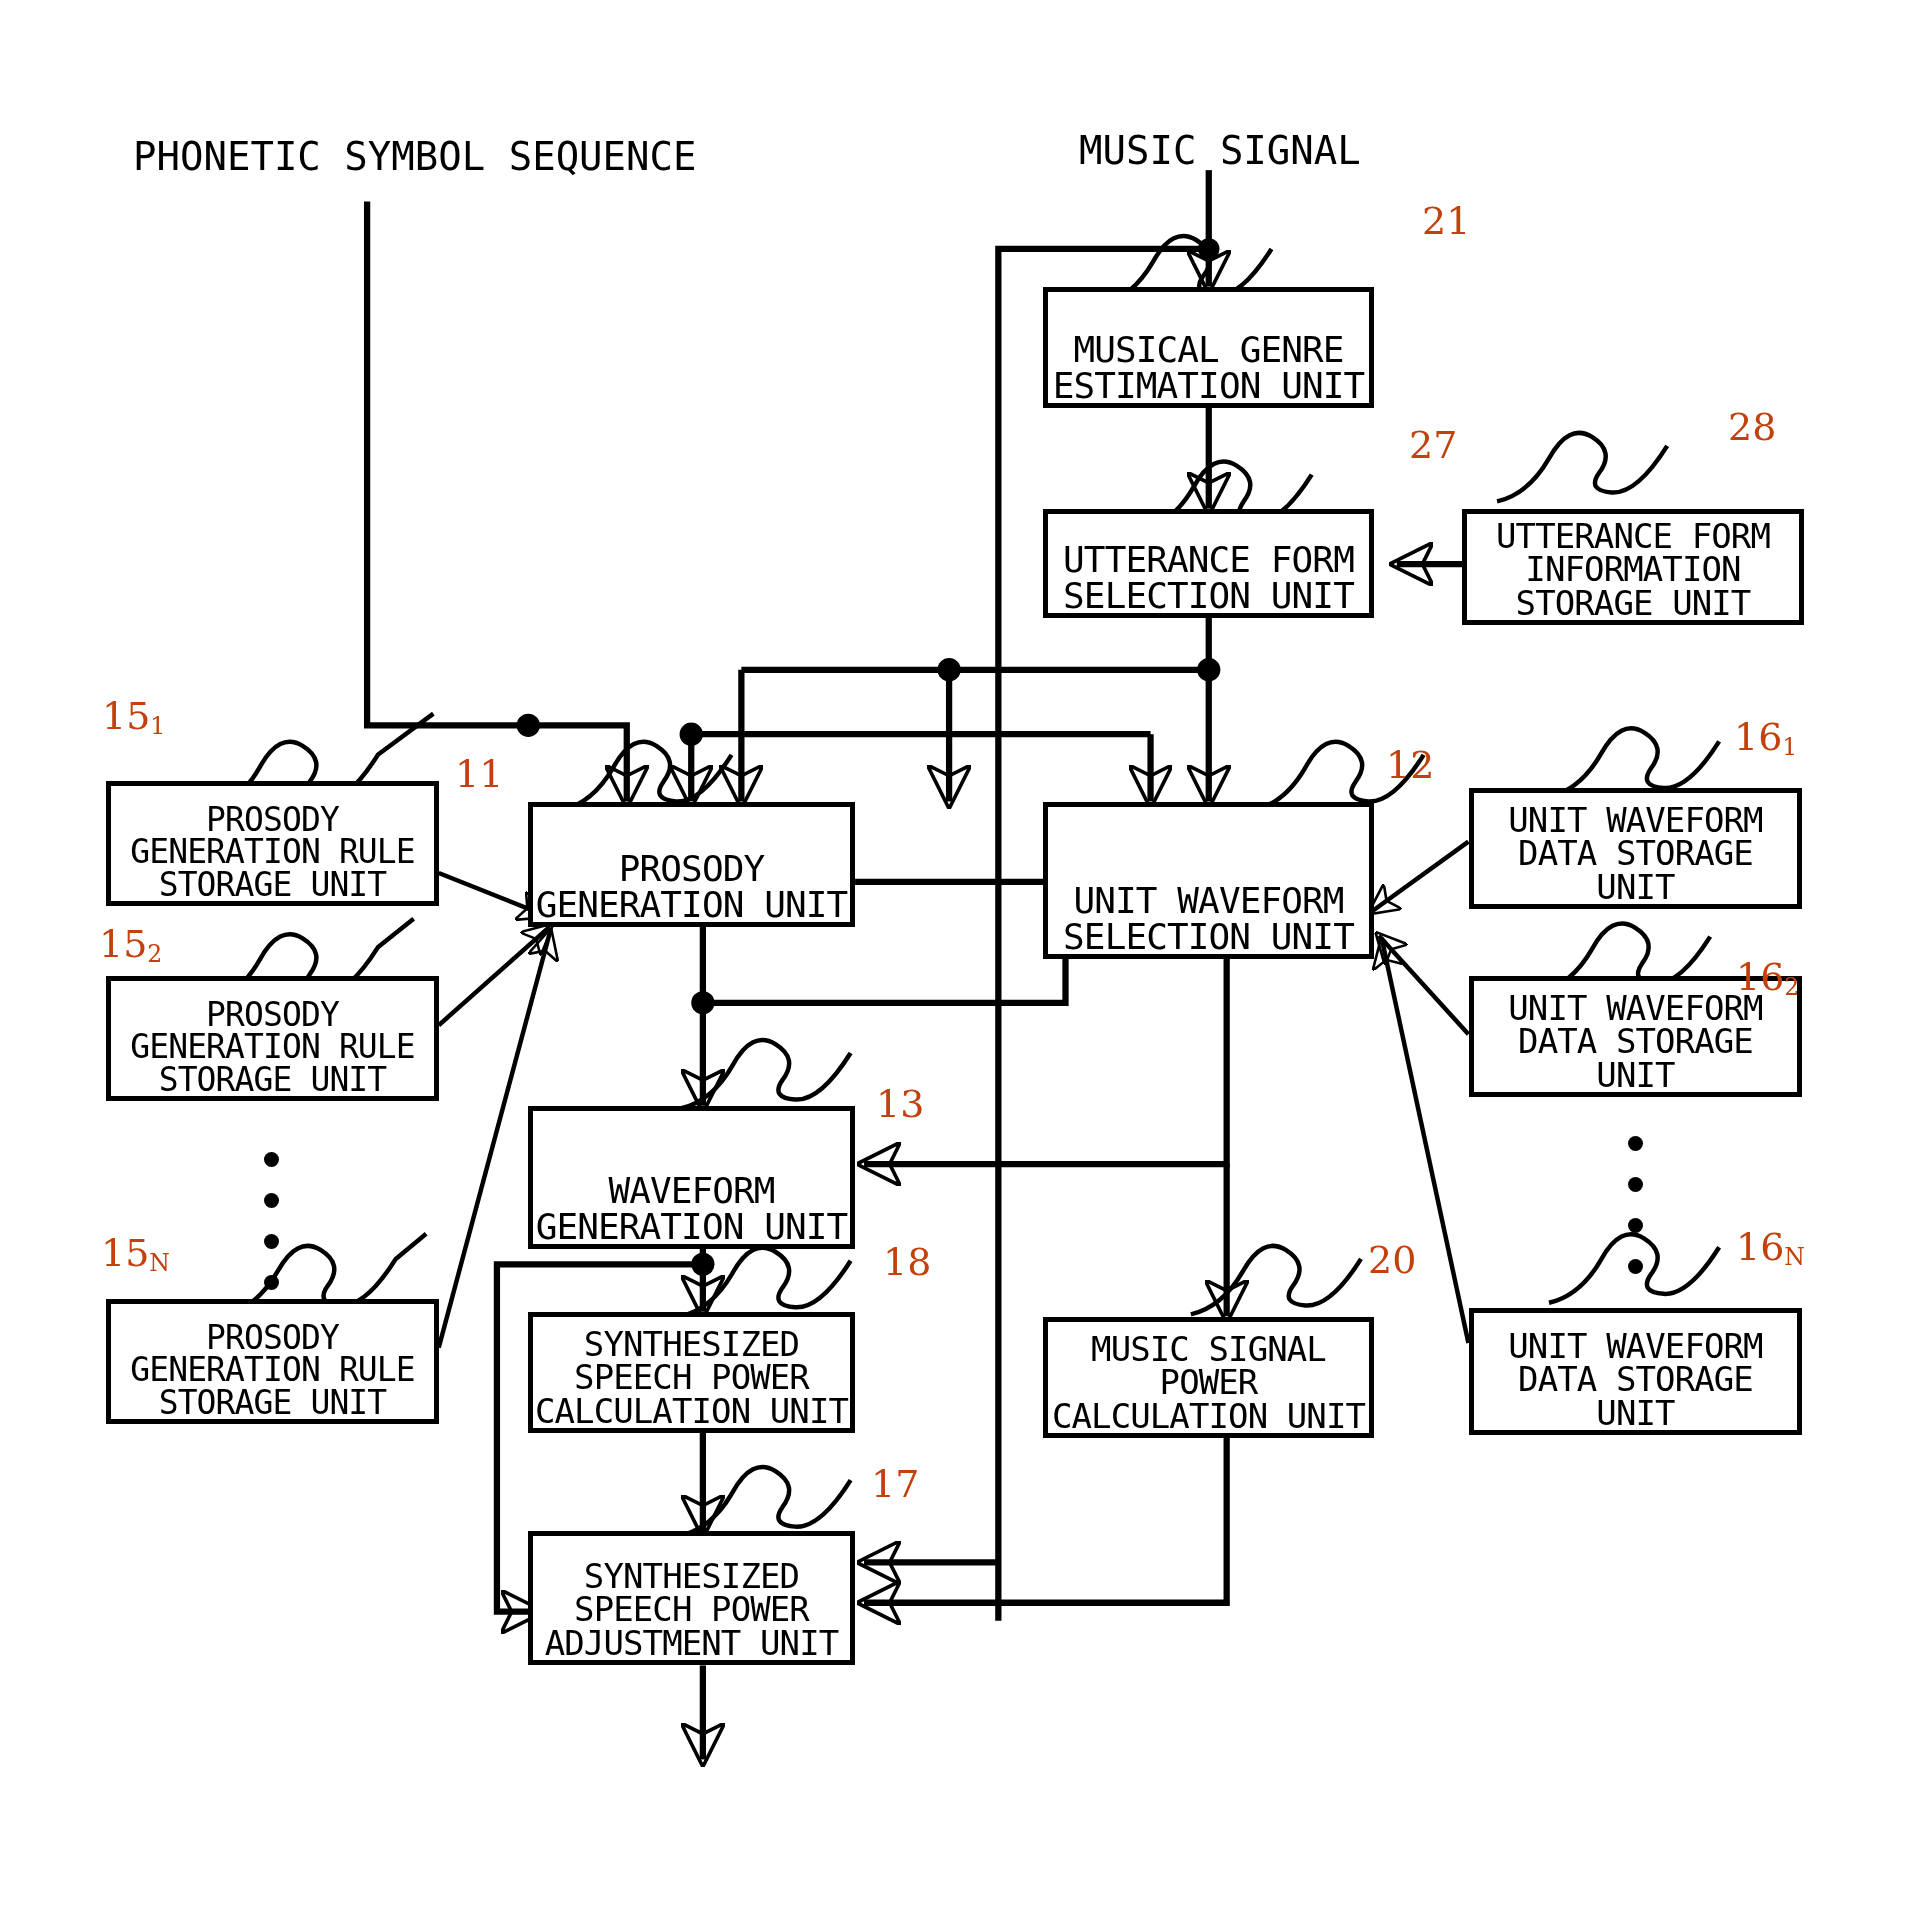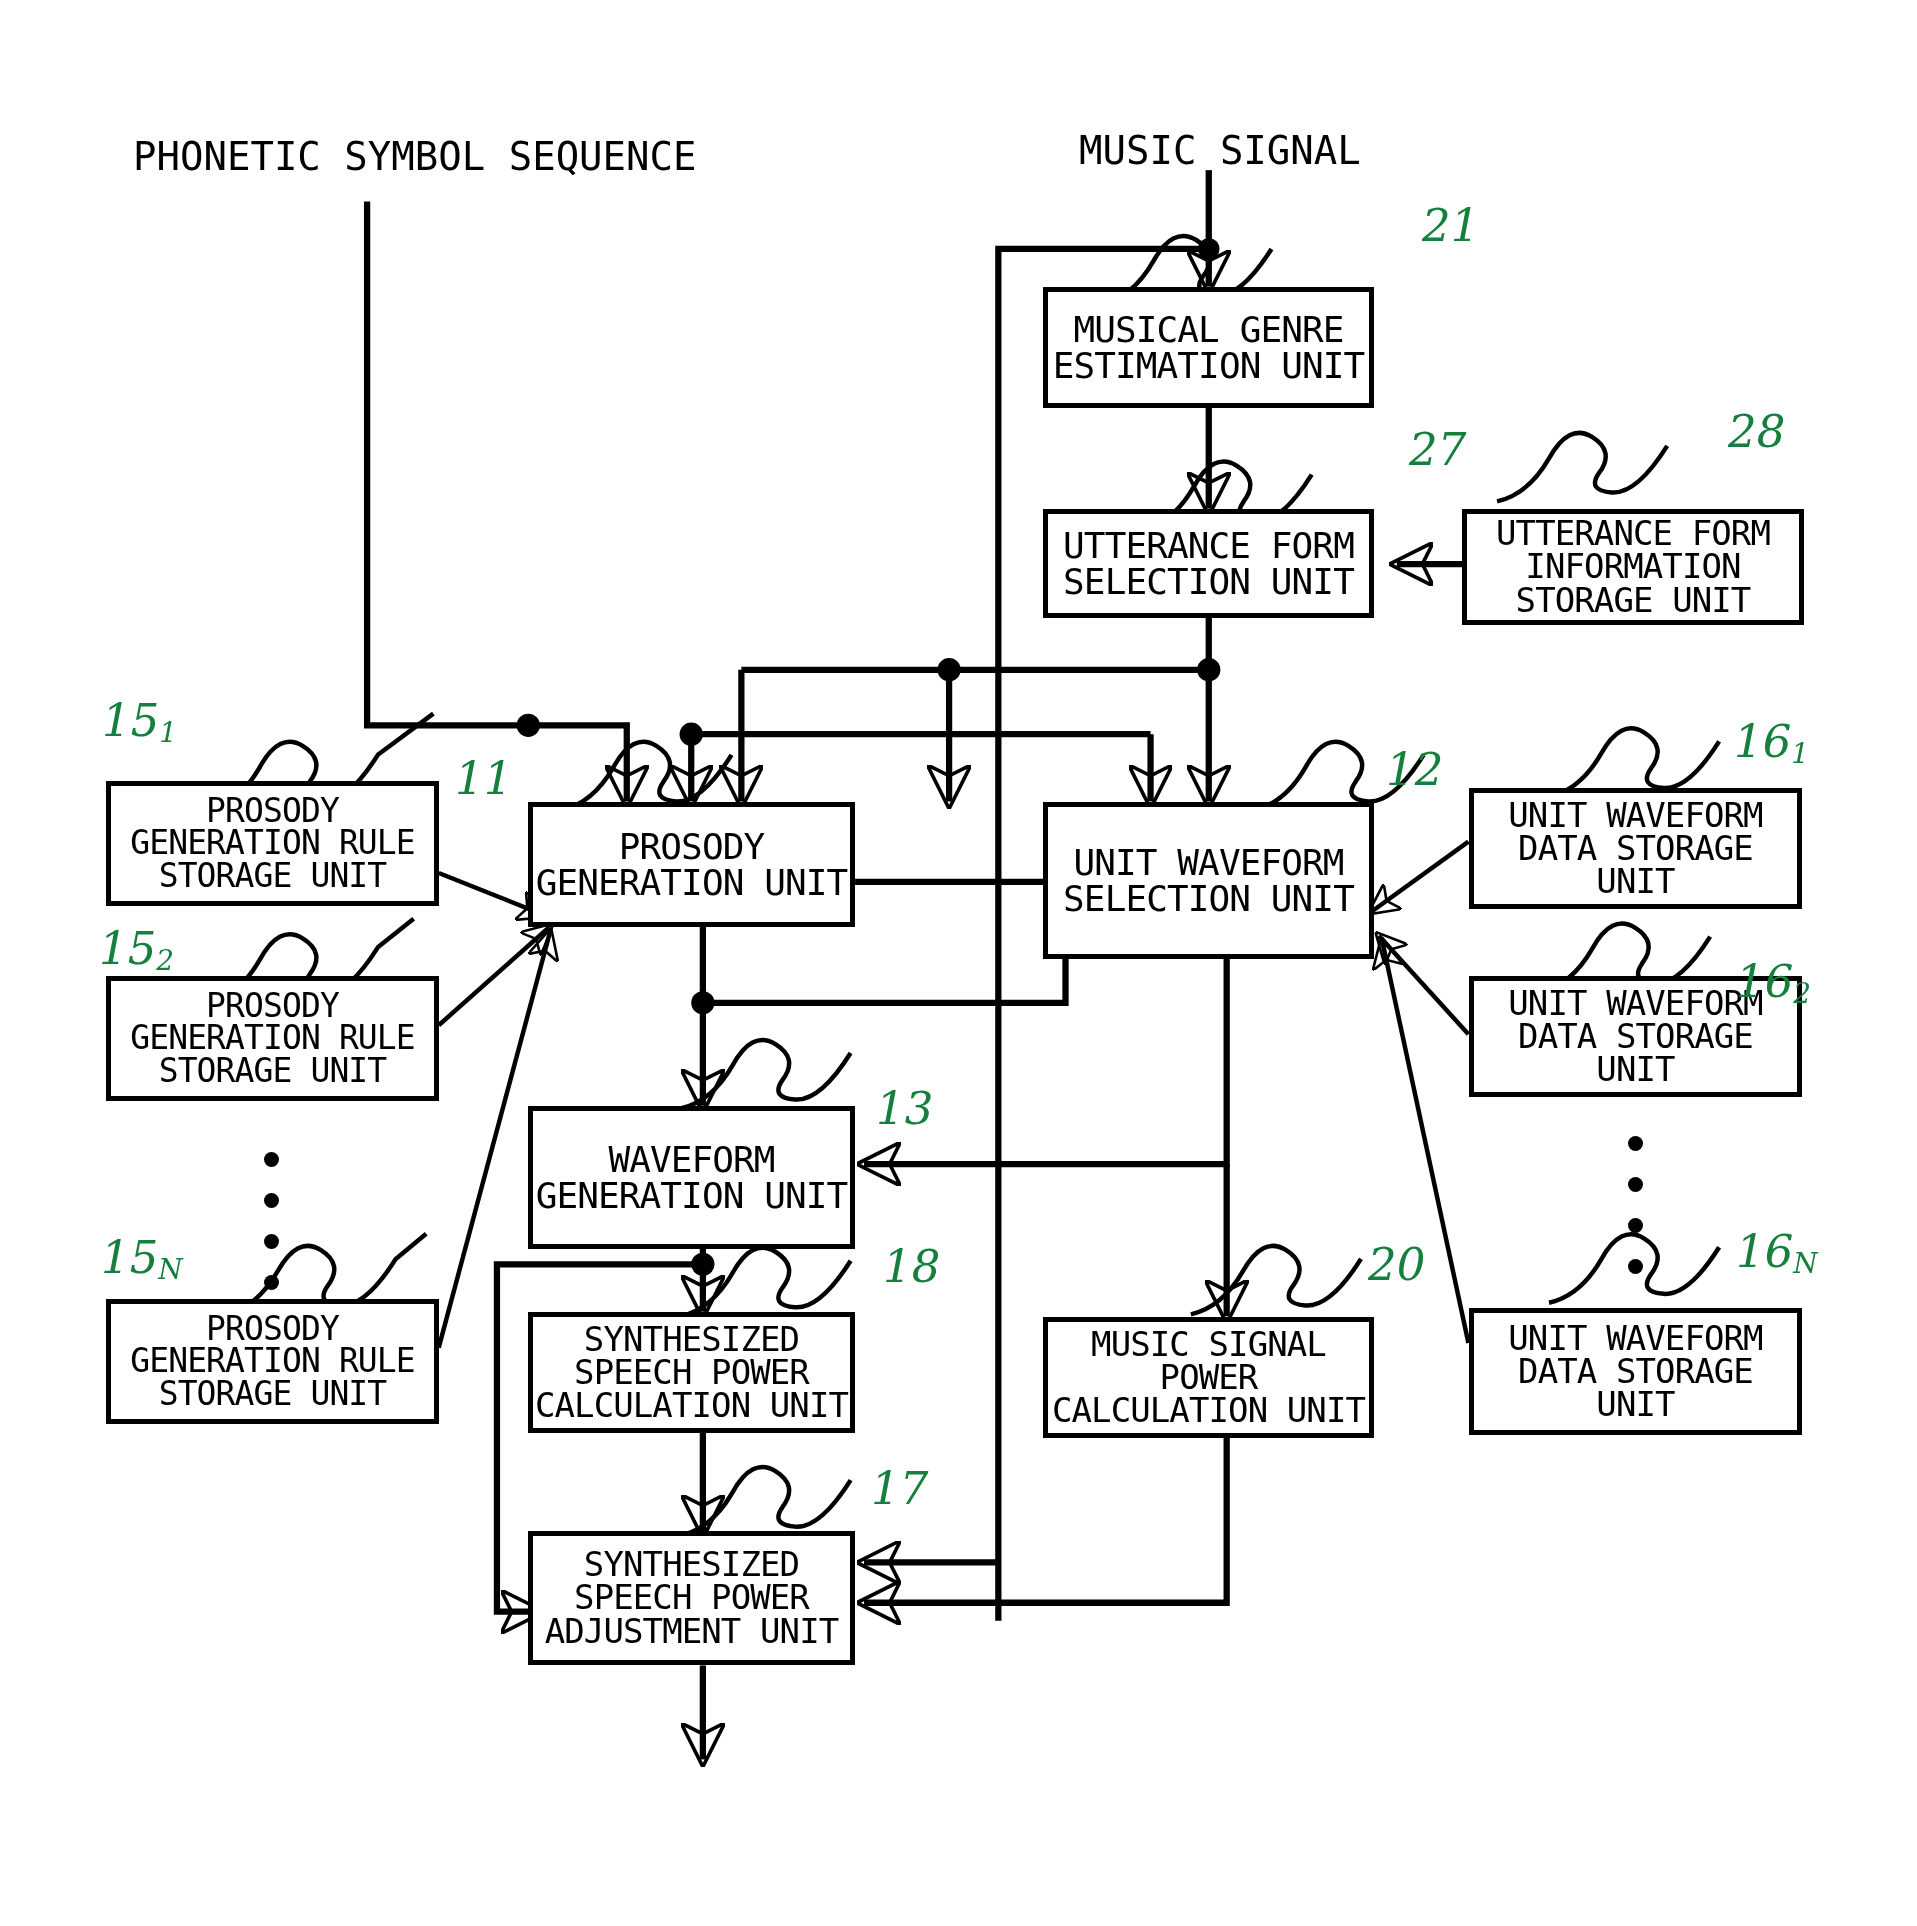--- a/index.html
+++ b/index.html
@@ -10,21 +10,21 @@
 
   
   .box{
     position:absolute;
     border:5.4px solid #000;
     background:#fff;
     box-sizing:border-box;
     display:flex;
     flex-direction:column;
     align-items:center;
-    justify-content:center;
+    justify-content:flex-end;
     text-align:center;
     color:#000;
     font-family:"DejaVu Sans Mono","Liberation Mono",monospace;
     font-size:36px;
     line-height:0.98;
     letter-spacing:-0.9px;
     font-weight:400;
     z-index:6;
   }
   .box .ln{display:block;white-space:nowrap;}
@@ -34,26 +34,25 @@
     position:absolute;
     color:#000;
     font-family:"DejaVu Sans Mono","Liberation Mono",monospace;
     font-size:39px;
     letter-spacing:0px;
     white-space:nowrap;
     z-index:7;
   }
   .ref{
     position:absolute;
-    color:#15803d;
+    color:#c2410c;
     font-family:"DejaVu Serif","Liberation Serif",serif;
-    font-size:45px;
+    font-size:38px;
     white-space:nowrap;
     z-index:7;
-    font-style:italic;
   }
   .ref sub{font-size:0.62em; vertical-align:baseline; position:relative; top:0.22em;}
 
   
   svg.wires{position:absolute;left:0;top:0;width:1917px;height:1926px;z-index:3;}
   svg.wires line, svg.wires path, svg.wires polyline{stroke:#000;fill:none;}
   .w{stroke-width:7;}
   .thin{stroke-width:5;}
   .lead{stroke-width:5;}
   .jdot{fill:#000;}

